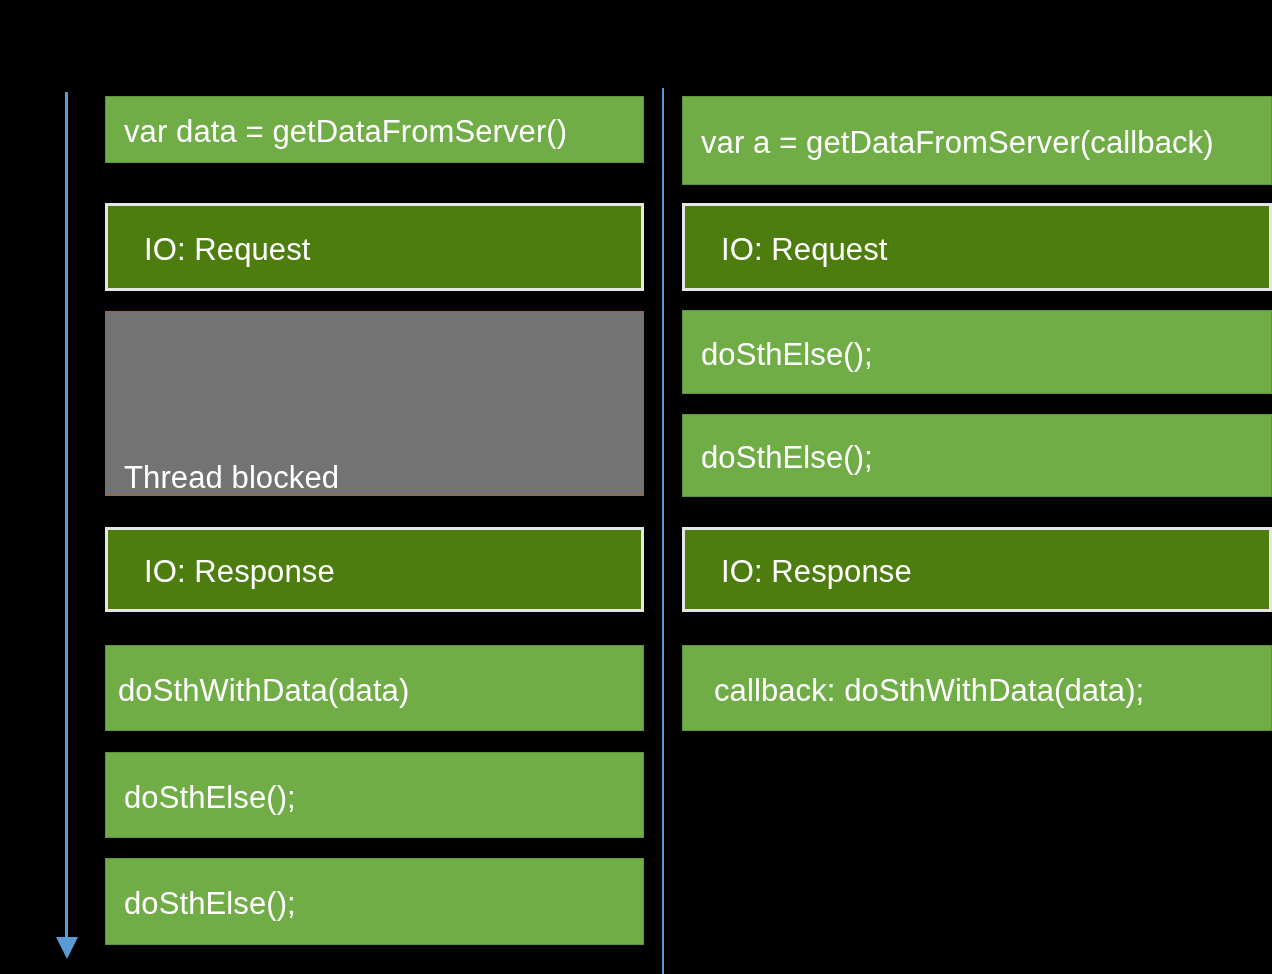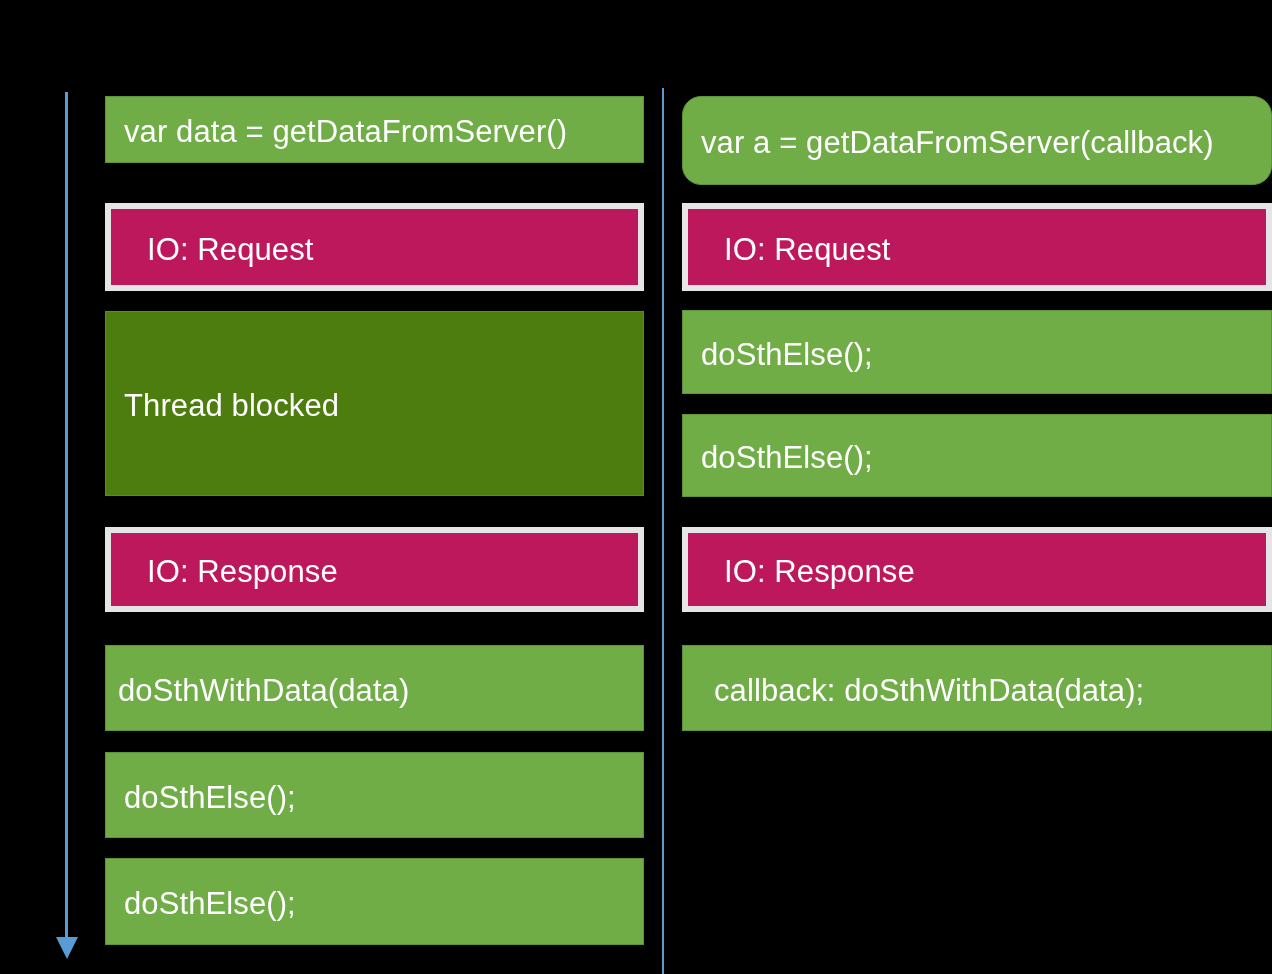--- a/index.html
+++ b/index.html
@@ -25,22 +25,22 @@
     color: #FFFFFF;
     font-size: 31px;
     font-weight: 400;
     letter-spacing: 0.1px;
     line-height: 1.05;
     white-space: nowrap;
     padding-left: 18px;
     padding-top: 6px;
   }
   .block.green  { background: #70AD47; border: 1px solid #5D9439; }
-  .block.blue   { background: #be185d; border: 6px solid #e5e5e5; padding-left: 36px; }
-  .block.orange { background: #4d7c0f; border: 1px solid #C25D17; }
+  .block.blue   { background: #4d7c0f; border: 3px solid #e5e5e5; padding-left: 36px; }
+  .block.orange { background: #737373; border: 1px solid #C25D17; align-items: flex-end; }
 
   
   .arrow-line {
     position: absolute;
     background: #5B9BD5;
   }
   .arrow-head {
     position: absolute;
     width: 0;
     height: 0;
@@ -88,21 +88,21 @@
       <span>doSthElse();</span>
     </div>
 
     <div class="block green" style="left:105px; top:858px; width:539px; height:87px;">
       <span>doSthElse();</span>
     </div>
   </div>
 
   <div>
 
-    <div class="block green" style="left:682px; top:96px; width:590px; height:89px;border-radius:19px;">
+    <div class="block green" style="left:682px; top:96px; width:590px; height:89px;">
       <span>var a = getDataFromServer(callback)</span>
     </div>
 
     <div class="block blue" style="left:682px; top:203px; width:590px; height:88px;">
       <span>IO: Request</span>
     </div>
 
     <div class="block green" style="left:682px; top:310px; width:590px; height:84px;">
       <span>doSthElse();</span>
     </div>

